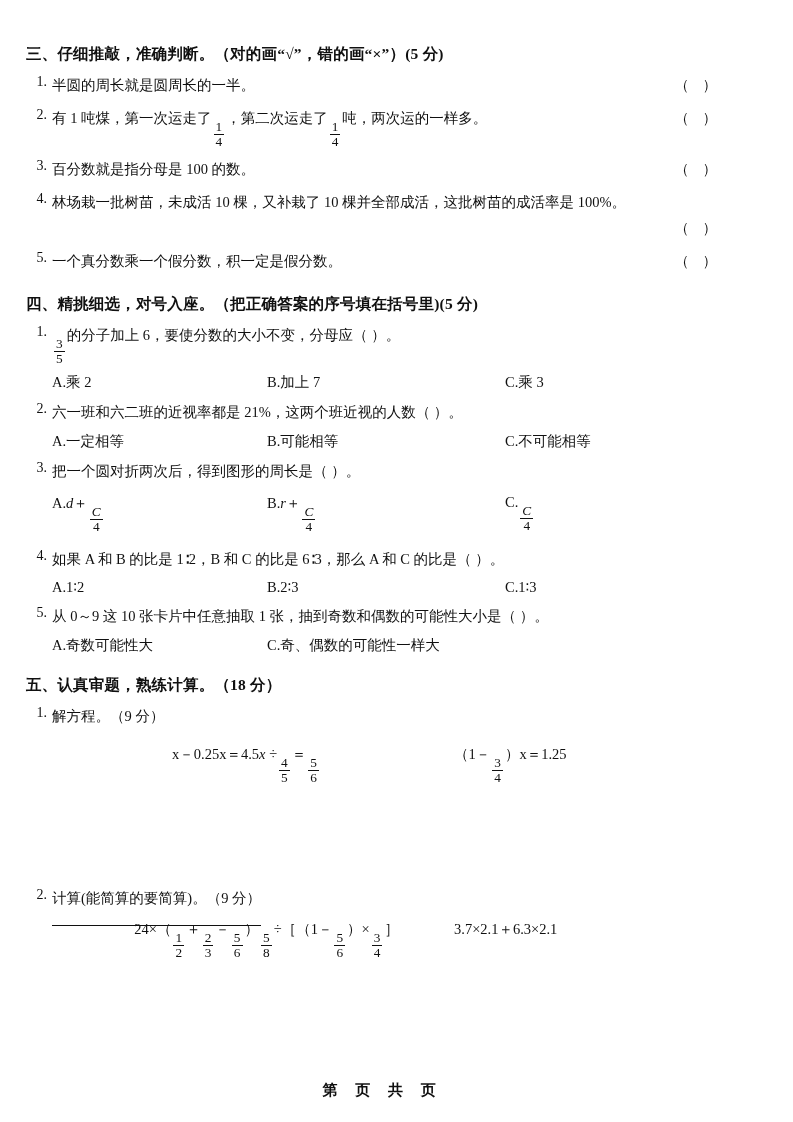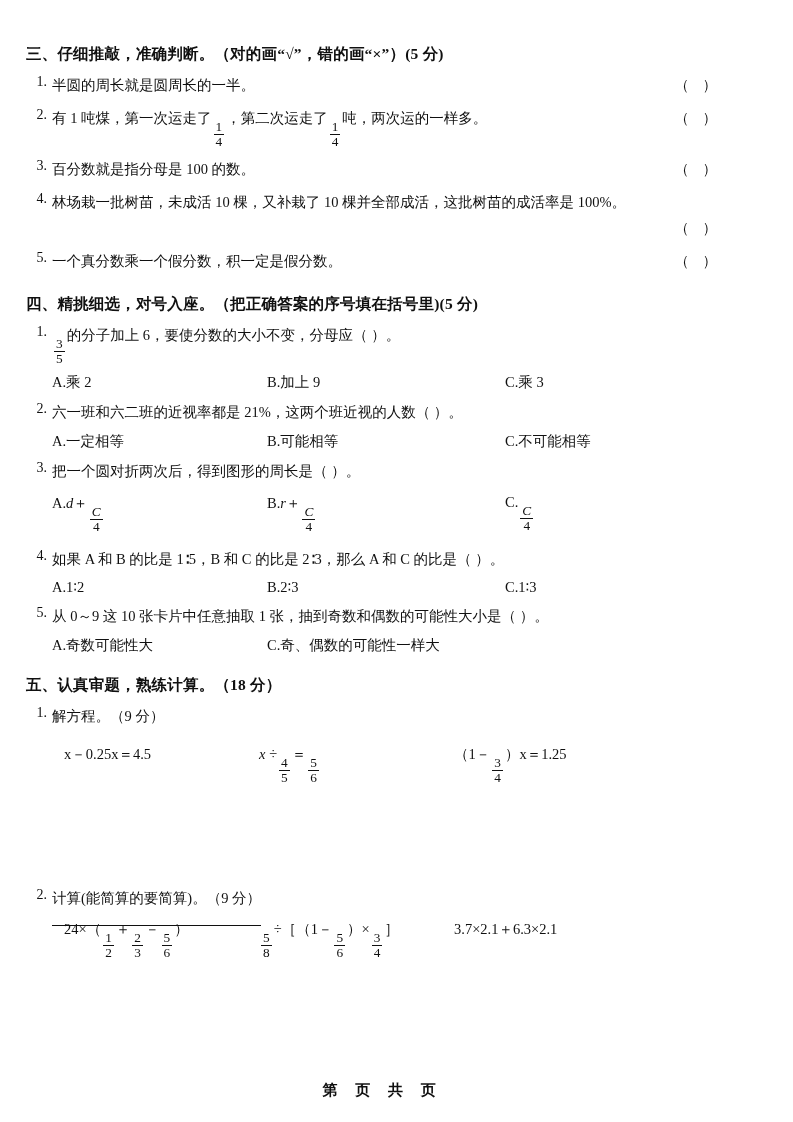--- a/index.html
+++ b/index.html
@@ -92,21 +92,21 @@
   }
   .opt-a { width: 215px; }
   .opt-b { width: 238px; }
   .opt-c { width: auto; }
   .eqrow {
     display: flex;
     margin-top: 16px;
     margin-left: 38px;
     font-size: 14.5px;
   }
-  .eq-1 { width: 195px; }
+  .eq-1 { width: 195px; text-align: right; }
   .eq-2 { width: 195px; }
   .eq-3 { width: auto; }
   .underline-calc {
     border-bottom: 1px solid #101010;
     padding-bottom: 19px;
   }
   .spacer-lg { height: 92px; }
   .footer {
     position: absolute;
     left: 0;
@@ -180,21 +180,21 @@
       <div class="qnum">1.</div>
       <div class="qbody">
         <span class="frac">
             <span class="num">3</span>
             <span class="den">5</span>
           </span><span>的分子加上 6，要使分数的大小不变，分母应（        ）。</span>
       </div>
     </div>
     <div class="opts">
       <div class="opt-a">A.乘 2</div>
-      <div class="opt-b">B.加上 9</div>
+      <div class="opt-b">B.加上 7</div>
       <div class="opt-c">C.乘 3</div>
     </div>
 
     <div class="qrow">
       <div class="qnum">2.</div>
       <div class="qbody">六一班和六二班的近视率都是 21%，这两个班近视的人数（        ）。</div>
     </div>
     <div class="opts">
       <div class="opt-a">A.一定相等</div>
       <div class="opt-b">B.可能相等</div>
@@ -215,21 +215,21 @@
             <span class="den">4</span>
           </span></div>
       <div class="opt-c"><span>C.</span><span class="frac">
             <span class="num ital">C</span>
             <span class="den">4</span>
           </span></div>
     </div>
 
     <div class="qrow" style="margin-top:14px;">
       <div class="qnum">4.</div>
-      <div class="qbody">如果 A 和 B 的比是 1∶5，B 和 C 的比是 2∶3，那么 A 和 C 的比是（        ）。</div>
+      <div class="qbody">如果 A 和 B 的比是 1∶2，B 和 C 的比是 6∶3，那么 A 和 C 的比是（        ）。</div>
     </div>
     <div class="opts">
       <div class="opt-a">A.1∶2</div>
       <div class="opt-b">B.2∶3</div>
       <div class="opt-c">C.1∶3</div>
     </div>
 
     <div class="qrow">
       <div class="qnum">5.</div>
       <div class="qbody">从 0～9 这 10 张卡片中任意抽取 1 张，抽到奇数和偶数的可能性大小是（        ）。</div>

